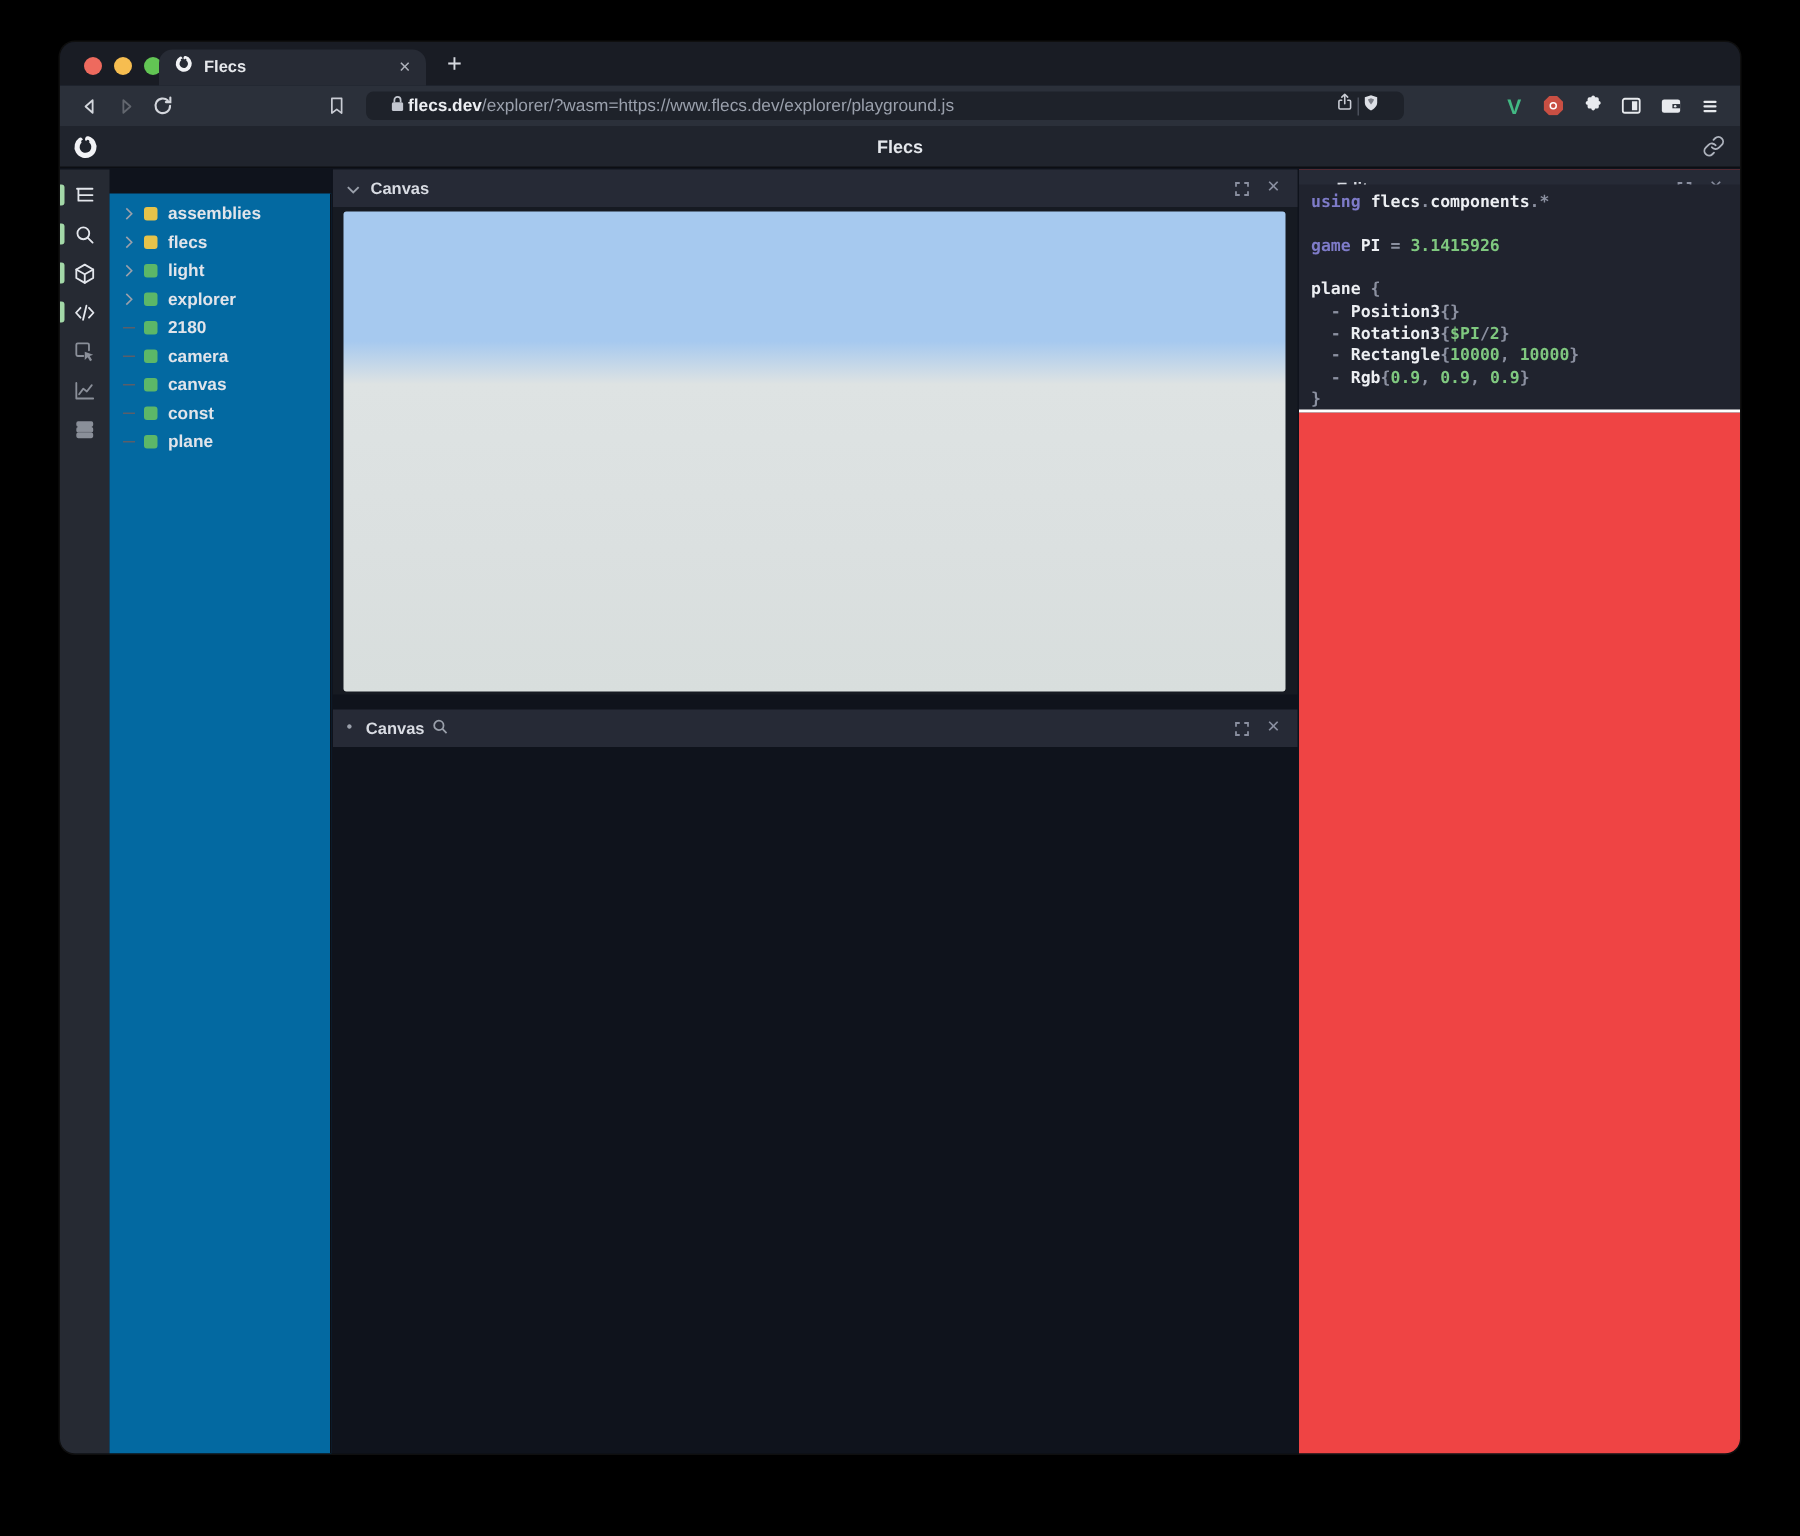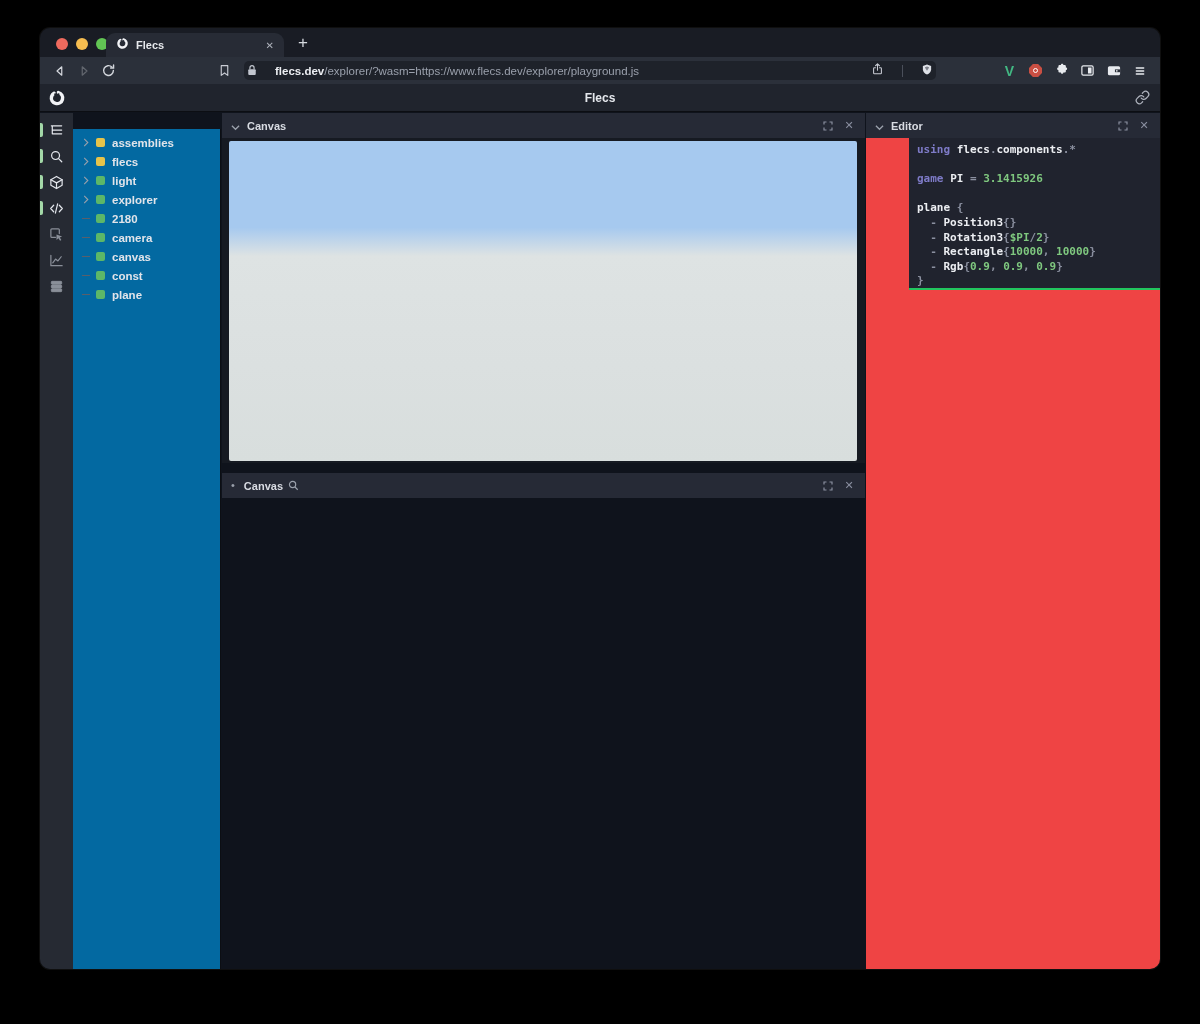--- a/index.html
+++ b/index.html
@@ -21,21 +21,21 @@
   .tab-title{font-size:11px;font-weight:700;color:#e6e8ec;flex:1;}
   .tab-close{color:#aeb2bb;font-size:10px;cursor:default;}
   .newtab{position:absolute;left:250px;top:3px;width:26px;height:24px;display:flex;align-items:center;
           justify-content:center;color:#d6d9df;font-size:17px;font-weight:400;}
 
   
   .navbar{position:absolute;left:0;top:29px;right:0;height:27px;background:#2b303a;
           display:flex;align-items:center;}
   .nav-btn{width:24px;height:20px;display:flex;align-items:center;justify-content:center;}
   .urlbar{position:absolute;left:204px;top:4px;width:692px;height:19px;background:#1e222a;
-          border-radius:5px;display:flex;align-items:center;padding:0 3px;gap:18px;}
+          border-radius:5px;display:flex;align-items:center;padding:0 16px;gap:2px;}
   .url-text{font-size:11.5px;white-space:nowrap;overflow:hidden;flex:1;}
   .url-domain{color:#eceef2;font-weight:700;}
   .url-path{color:#9aa0ac;font-weight:400;}
   .url-divider{width:1px;height:12px;background:#4a4f5a;}
   .ext-icons{position:absolute;right:12px;top:0;height:27px;display:flex;align-items:center;gap:9px;}
   .ext-icons .ext{width:17px;height:17px;display:flex;align-items:center;justify-content:center;}
   .vue-v{color:var(--vue-green,#42b883);font-weight:700;font-size:14px;line-height:1;}
   .octagon{width:13px;height:13px;background:var(--ext-red,#c94f43);
            clip-path:polygon(30% 0,70% 0,100% 30%,100% 70%,70% 100%,30% 100%,0 70%,0 30%);
            display:flex;align-items:center;justify-content:center;}
@@ -78,22 +78,22 @@
   .ph-spacer{flex:1;}
   .ph-btn{display:flex;align-items:center;justify-content:center;width:14px;height:14px;}
   .ph-close{color:#8a8fa0;font-size:11px;line-height:1;}
   .canvas-panel{position:absolute;left:1px;right:1px;top:0;height:350px;background:#161a22;}
   .canvas-view{position:absolute;left:7px;right:8px;top:28px;bottom:2px;border-radius:2px;
                background:linear-gradient(180deg,var(--sky,#a6c9ef) 0%,var(--sky,#a6c9ef) 27%,
                           #dee3e3 36%,#dbe0e0 70%,var(--ground,#d8dedd) 100%);}
   .search-panel{position:absolute;left:1px;right:1px;top:360px;height:25px;}
   .search-bullet{color:#9aa0ab;font-size:11px;line-height:1;margin-right:2px;}
   .editor-header{top:0;left:0;right:0;}
-  .editor-body{position:absolute;left:0;right:0;top:25px;height:152px;background:#20232e;
-               border-bottom:2px solid #22c55e;padding:5px 0 0 8px;overflow:hidden;margin-left:43px;}
+  .editor-body{position:absolute;left:0;right:0;top:10px;height:152px;background:#20232e;
+               border-bottom:2px solid #ffffff;padding:5px 0 0 8px;overflow:hidden;}
   .code-line{font-family:"DejaVu Sans Mono",monospace;font-size:11px;line-height:14.6px;
              font-weight:700;white-space:pre;}
   .tok-kw{color:var(--syntax-keyword,#7e7bc8);}
   .tok-id{color:var(--syntax-identifier,#eceef2);}
   .tok-p{color:var(--syntax-punct,#8b90a0);font-weight:600;}
   .tok-num{color:var(--syntax-number,#7fc87f);}
 </style>
 </head>
 <body>
 

